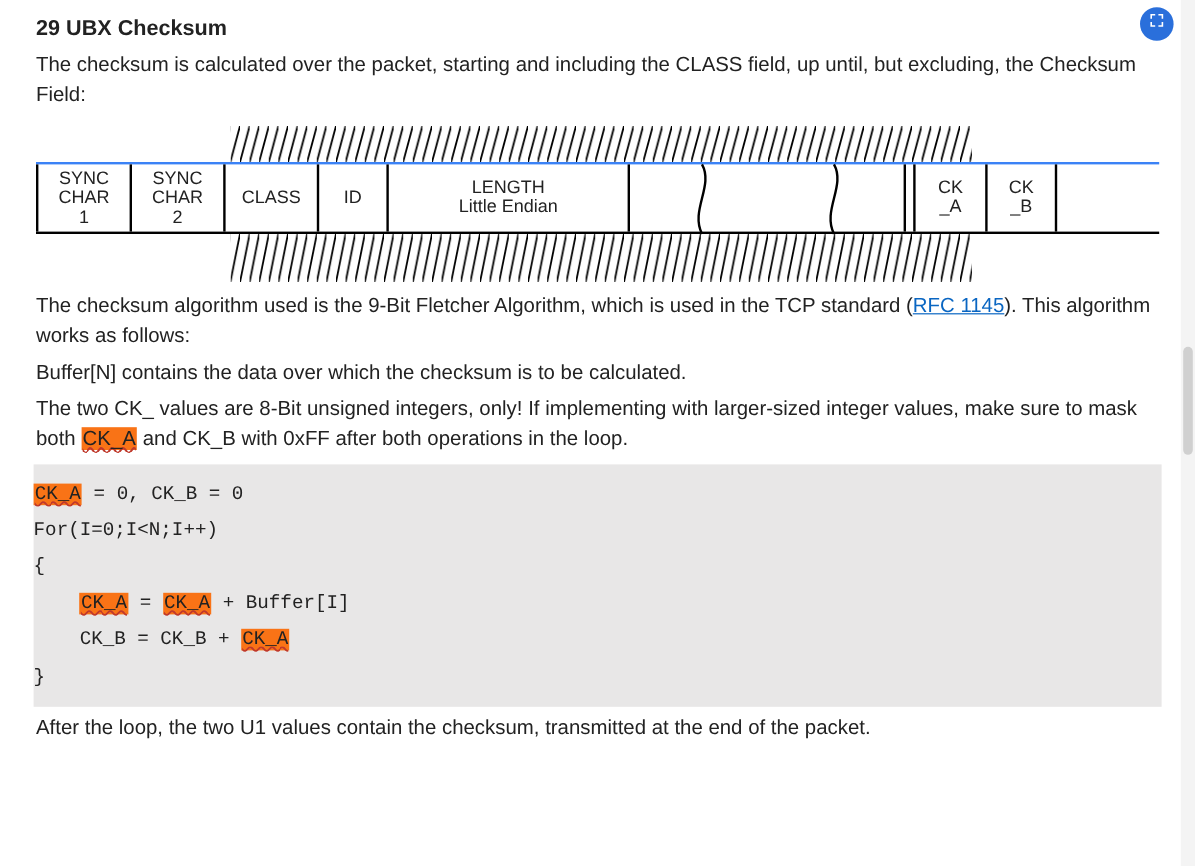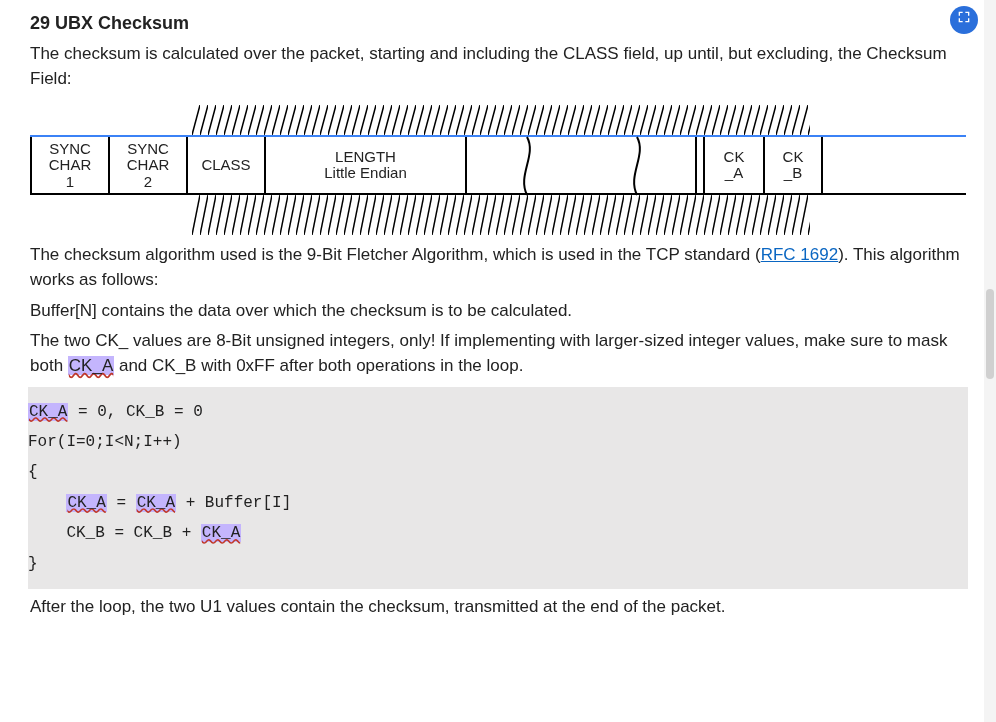--- a/index.html
+++ b/index.html
@@ -113,21 +113,21 @@
   .codeblock {
     background: #e8e7e7;
     font-family: "Consolas","Courier New",monospace;
     font-size: 16px;
     padding: 10px 0;
     margin: 8px -2px 4px -2px;
     line-height: 1.9;
     white-space: pre;
   }
   .hl {
-    background: #c4b5fd;
+    background: #f97316;
     text-decoration: underline;
     text-decoration-style: wavy;
     text-decoration-color: #c0392b;
     padding: 0 1px;
   }
 </style>
 </head>
 <body>
 
 <div class="scrollbar-gutter">
@@ -160,20 +160,21 @@
   </div>
 
   <div class="packet-row">
     <div class="cell" style="width:78px">SYNC
 CHAR
 1</div>
     <div class="cell" style="width:78px">SYNC
 CHAR
 2</div>
     <div class="cell" style="width:78px">CLASS</div>
+    <div class="cell" style="width:58px">ID</div>
     <div class="cell" style="width:201px">LENGTH
 Little Endian</div>
     <div class="payload">
       <svg width="230" height="64">
         <path d="M60 2 C 70 20, 50 40, 60 60" stroke="#000" stroke-width="2" fill="none"></path>
         <path d="M170 2 C 180 20, 160 40, 170 60" stroke="#000" stroke-width="2" fill="none"></path>
       </svg>
     </div>
     <div class="cell" style="border-left:2px solid #000;width:8px;padding:0"></div>
     <div class="cell" style="width:60px">CK
@@ -189,21 +190,21 @@
             <line x1="0" y1="40" x2="8" y2="0" stroke="#000" stroke-width="1.5"></line>
           </pattern>
         </defs>
       <rect x="0" y="0" width="618" height="40" fill="url(#h2)"></rect>
     </svg>
   </div>
 
 </div>
 
 <p>
-  <span>The checksum algorithm used is the 9-Bit Fletcher Algorithm, which is used in the TCP standard (</span><a href="#" class="rfc">RFC 1692</a><span>). This algorithm works as follows:</span>
+  <span>The checksum algorithm used is the 9-Bit Fletcher Algorithm, which is used in the TCP standard (</span><a href="#" class="rfc">RFC 1145</a><span>). This algorithm works as follows:</span>
 </p>
 
 <p>Buffer[N] contains the data over which the checksum is to be calculated.</p>
 
 <p>
   <span>The two CK_ values are 8-Bit unsigned integers, only! If implementing with larger-sized integer values, make sure to mask both </span><span class="hl">CK_A</span><span> and CK_B with 0xFF after both operations in the loop.</span>
 </p>
 
 <div class="codeblock"><span class="hl">CK_A</span><span> = 0, CK_B = 0</span>
 <span>For(I=0;I&lt;N;I++)</span>

